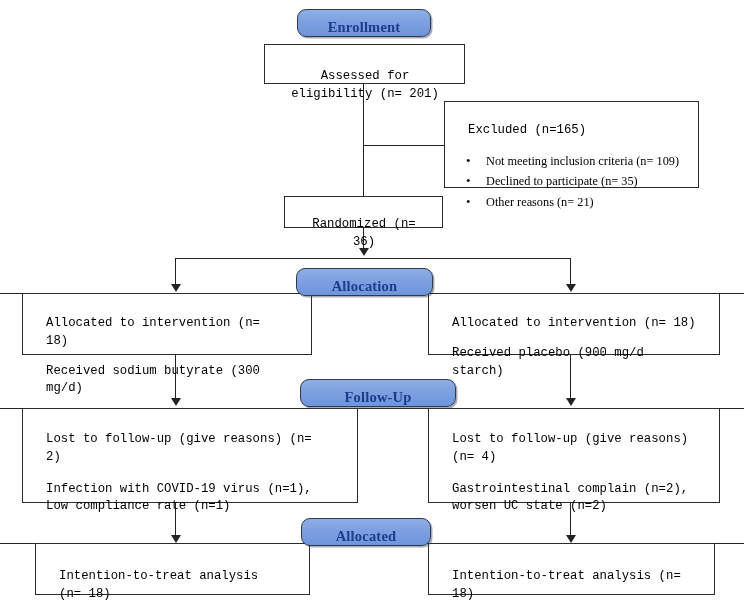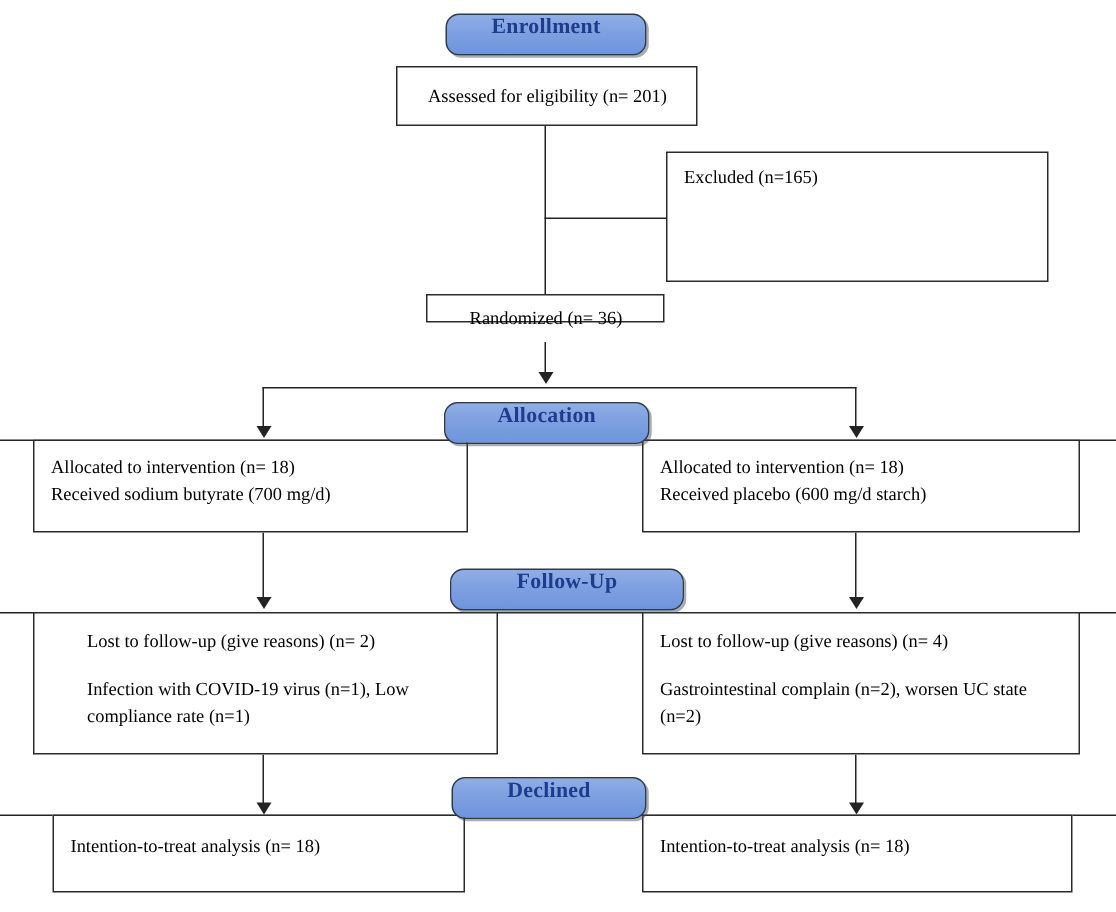--- a/index.html
+++ b/index.html
@@ -30,21 +30,22 @@
     color: #000;
     z-index: 3;
   }
   .box .inner {
     padding: 7px 10px 6px 11px;
   }
   .box.center .inner {
     text-align: center;
   }
   .box p {
-    margin: 0;
+    margin: 12px;
+    font-family: Liberation Mono, monospace;
   }
   .box p.gap {
     margin-top: 14px;
   }
   
   ul.bullets {
     margin: 2px 0 0 0;
     padding-left: 30px;
     list-style: none;
   }
@@ -65,21 +66,21 @@
     position: absolute;
     box-sizing: border-box;
     border: 1.2px solid #2f3a4a;
     border-radius: 9px;
     background: linear-gradient(180deg, #90aee6 0%, #7da0e0 45%, #6e95dc 100%);
     color: #1f3b8c;
     font-weight: bold;
     font-size: 14.5px;
     letter-spacing: .2px;
     display: flex;
-    align-items: flex-start;
+    align-items: flex-end;
     justify-content: center;
     box-shadow: 1.5px 1.5px 0 rgba(60,70,90,0.45);
     z-index: 8;
   }
   
   .vline {
     position: absolute;
     width: 0;
     border-left: 1.4px solid #232323;
     z-index: 2;
@@ -132,24 +133,29 @@
   </div>
 
   <div class="vline" style="left:363px; top:84px; height:112px;"></div>
 
   <div class="hline" style="left:363px; top:145px; width:98px;"></div>
   <div class="arrow-right" style="left:461px; top:140px;"></div>
 
   <div class="box" style="left:444px; top:101px; width:255px; height:87px;">
     <div class="inner" style="padding-top:8px;">
       <p>Excluded (n=165)</p>
-    </div>
-  </div>
-
-  <div class="box center" style="left:284px; top:196px; width:159px; height:19px;">
+      <ul class="bullets">
+        <li>Not meeting inclusion criteria (n= 109)</li>
+        <li>Declined to participate (n= 35)</li>
+        <li>Other reasons (n= 21)</li>
+      </ul>
+    </div>
+  </div>
+
+  <div class="box center" style="left:284px; top:196px; width:159px; height:32px;">
     <div class="inner" style="padding-top:7px;">
       <p>Randomized (n= 36)</p>
     </div>
   </div>
 
   <div class="vline" style="left:363px; top:228px; height:22px;"></div>
   <div class="arrow-down" style="left:359px; top:248px;"></div>
 
   <div class="hline" style="left:175px; top:258px; width:396px;"></div>
   <div class="vline" style="left:175px; top:258px; height:28px;"></div>
@@ -159,43 +165,43 @@
 
   <div class="divider" style="left:0px; top:293px; width:744px;"></div>
 
   <div class="badge" style="left:296px; top:268px; width:137px; height:28px;">
     <span>Allocation</span>
   </div>
 
   <div class="box" style="left:22px; top:293px; width:290px; height:62px;">
     <div class="inner" style="padding-top:9px;">
       <p>Allocated to intervention (n= 18)</p>
-      <p>Received sodium butyrate (700 mg/d)</p>
+      <p>Received sodium butyrate (300 mg/d)</p>
     </div>
   </div>
 
   <div class="box" style="left:428px; top:293px; width:292px; height:62px;">
     <div class="inner" style="padding-top:9px;">
       <p>Allocated to intervention (n= 18)</p>
-      <p>Received placebo (600 mg/d starch)</p>
+      <p>Received placebo (900 mg/d starch)</p>
     </div>
   </div>
 
   <div class="vline" style="left:175px; top:355px; height:45px;"></div>
   <div class="arrow-down" style="left:171px; top:398px;"></div>
   <div class="vline" style="left:570px; top:355px; height:45px;"></div>
   <div class="arrow-down" style="left:566px; top:398px;"></div>
 
   <div class="divider" style="left:0px; top:408px; width:744px;"></div>
 
   <div class="badge" style="left:300px; top:379px; width:156px; height:28px;">
     <span>Follow-Up</span>
   </div>
 
-  <div class="box" style="left:22px; top:408px; width:310px; height:95px;padding-left:24px;">
+  <div class="box" style="left:22px; top:408px; width:336px; height:95px;">
     <div class="inner" style="padding-top:10px; padding-right:22px;">
       <p>Lost to follow-up (give reasons) (n= 2)</p>
       <p class="gap">Infection with COVID-19 virus (n=1), Low compliance rate (n=1)</p>
     </div>
   </div>
 
   <div class="box" style="left:428px; top:408px; width:292px; height:95px;">
     <div class="inner" style="padding-top:10px; padding-right:14px;">
       <p>Lost to follow-up (give reasons) (n= 4)</p>
       <p class="gap">Gastrointestinal complain (n=2), worsen UC state (n=2)</p>
@@ -203,21 +209,21 @@
   </div>
 
   <div class="vline" style="left:175px; top:503px; height:35px;"></div>
   <div class="arrow-down" style="left:171px; top:535px;"></div>
   <div class="vline" style="left:570px; top:503px; height:35px;"></div>
   <div class="arrow-down" style="left:566px; top:535px;"></div>
 
   <div class="divider" style="left:0px; top:543px; width:744px;"></div>
 
   <div class="badge" style="left:301px; top:518px; width:130px; height:28px;">
-    <span>Declined</span>
+    <span>Allocated</span>
   </div>
 
   <div class="box" style="left:35px; top:543px; width:275px; height:52px;">
     <div class="inner" style="padding-top:12px;">
       <p>Intention-to-treat analysis (n= 18)</p>
     </div>
   </div>
 
   <div class="box" style="left:428px; top:543px; width:287px; height:52px;">
     <div class="inner" style="padding-top:12px;">

